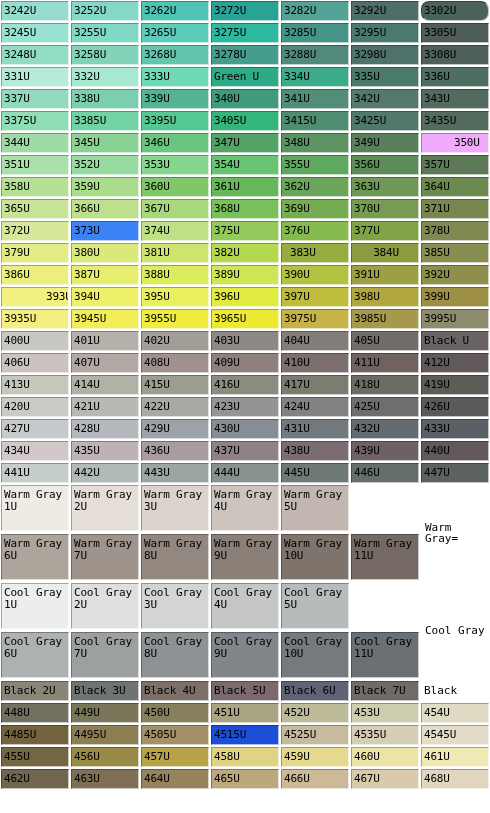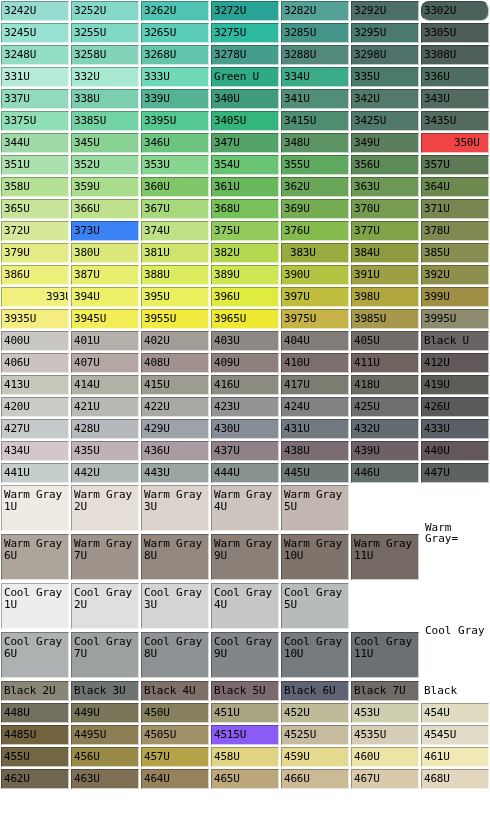--- a/index.html
+++ b/index.html
@@ -239,21 +239,21 @@
         <td>
           <div class="swatch" style="background: rgb(83, 163, 103);">347U</div>
         </td>
         <td>
           <div class="swatch" style="background: rgb(91, 148, 98);">348U</div>
         </td>
         <td>
           <div class="swatch" style="background: rgb(91, 127, 92);">349U</div>
         </td>
         <td>
-          <div class="swatch" style="background: #ef4444; padding-left: 32px;">350U</div>
+          <div class="swatch" style="background: #f0abfc; padding-left: 32px;">350U</div>
         </td>
       </tr>
       <tr class="r1">
         <td>
           <div class="swatch" style="background: rgb(169, 224, 171);">351U</div>
         </td>
         <td>
           <div class="swatch" style="background: rgb(152, 219, 160);">352U</div>
         </td>
         <td>
@@ -351,21 +351,21 @@
         <td>
           <div class="swatch" style="background: rgb(207, 228, 108);">381U</div>
         </td>
         <td>
           <div class="swatch" style="background: rgb(180, 216, 79);">382U</div>
         </td>
         <td>
           <div class="swatch" style="background: rgb(151, 171, 63); padding-left: 8px;">383U</div>
         </td>
         <td>
-          <div class="swatch" style="background: rgb(141, 154, 63);">384U</div>
+          <div class="swatch" style="background: rgb(141, 154, 63); text-align: center;">384U</div>
         </td>
         <td>
           <div class="swatch" style="background: rgb(136, 141, 81);">385U</div>
         </td>
       </tr>
       <tr class="r1">
         <td>
           <div class="swatch" style="background: rgb(235, 239, 124);">386U</div>
         </td>
         <td>
@@ -730,21 +730,21 @@
         <td>
           <div class="swatch" style="background: rgb(115, 99, 63);">4485U</div>
         </td>
         <td>
           <div class="swatch" style="background: rgb(142, 126, 83);">4495U</div>
         </td>
         <td>
           <div class="swatch" style="background: rgb(162, 145, 105);">4505U</div>
         </td>
         <td>
-          <div class="swatch" style="background: #8b5cf6;">4515U</div>
+          <div class="swatch" style="background: #1d4ed8;">4515U</div>
         </td>
         <td>
           <div class="swatch" style="background: rgb(198, 187, 159);">4525U</div>
         </td>
         <td>
           <div class="swatch" style="background: rgb(214, 205, 182);">4535U</div>
         </td>
         <td>
           <div class="swatch" style="background: rgb(226, 220, 200);">4545U</div>
         </td>

